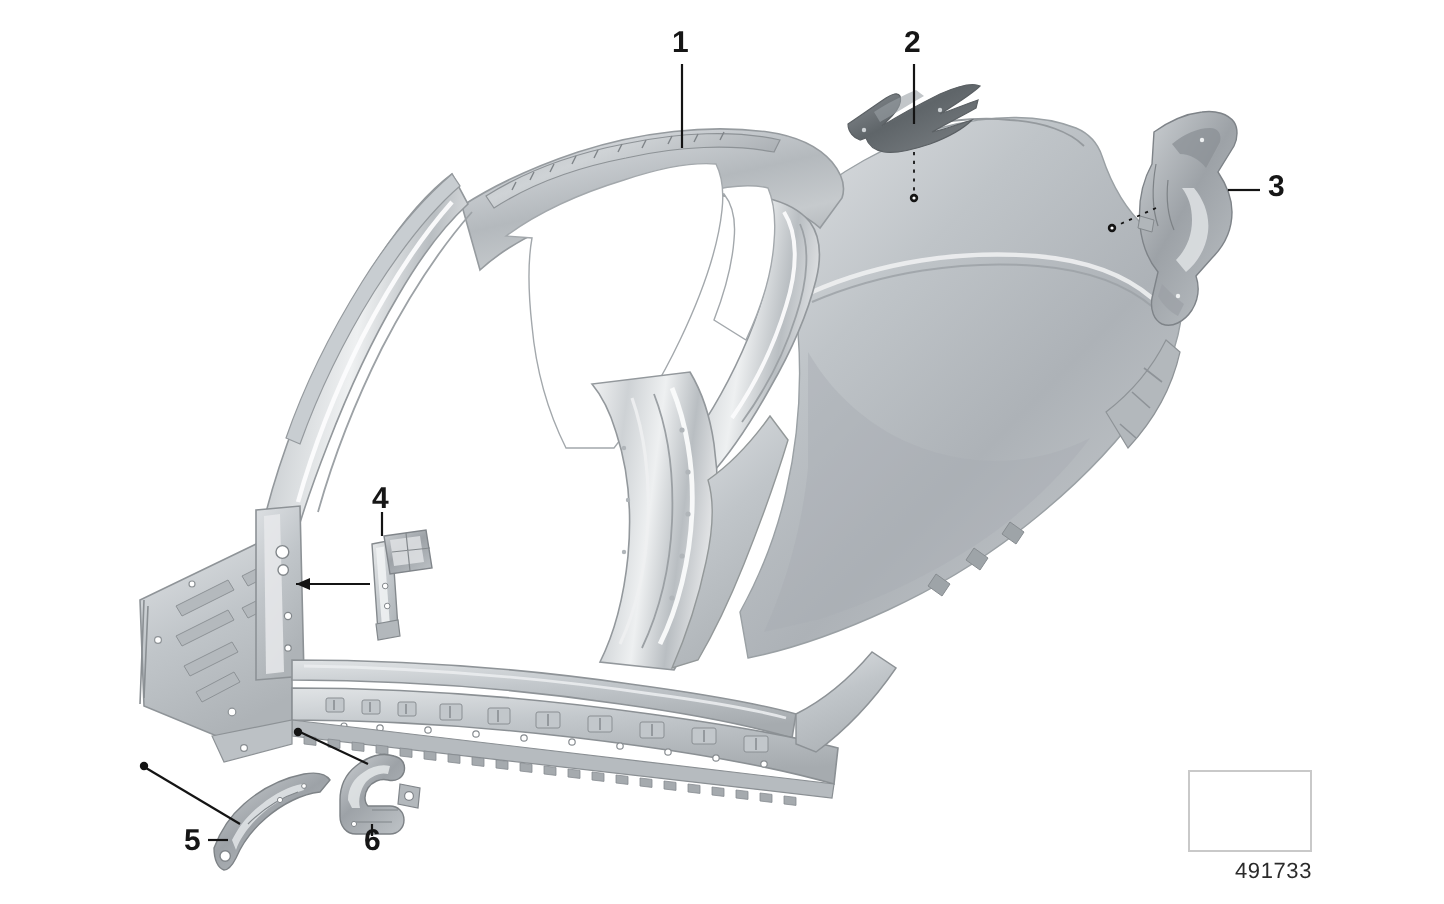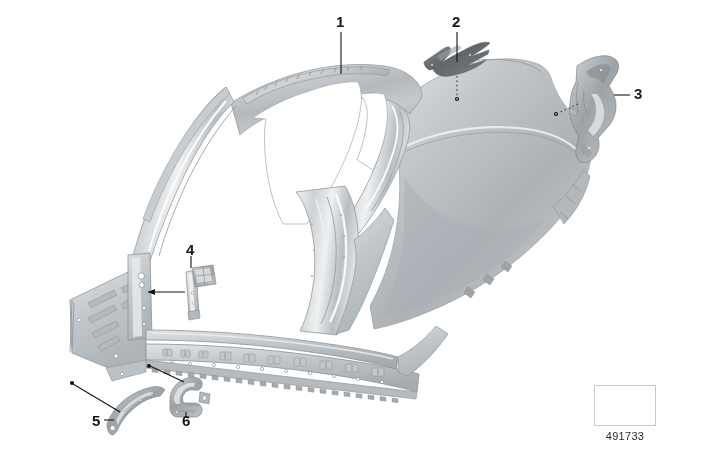--- a/index.html
+++ b/index.html
@@ -46,21 +46,21 @@
     height: 41px;
     border: 1px solid #c9c9c9;
     background: #ffffff;
     box-sizing: border-box;
   }
   #ref-number {
     position: absolute;
     left: 594px;
     top: 430px;
     width: 62px;
-    text-align: center;
+    text-align: right;
     font-family: "Liberation Sans", sans-serif;
     font-size: 11px;
     color: #2b2b2b;
     letter-spacing: 0.3px;
   }
 </style>
 </head>
 <body>
 
 <div id="diagram-root">

